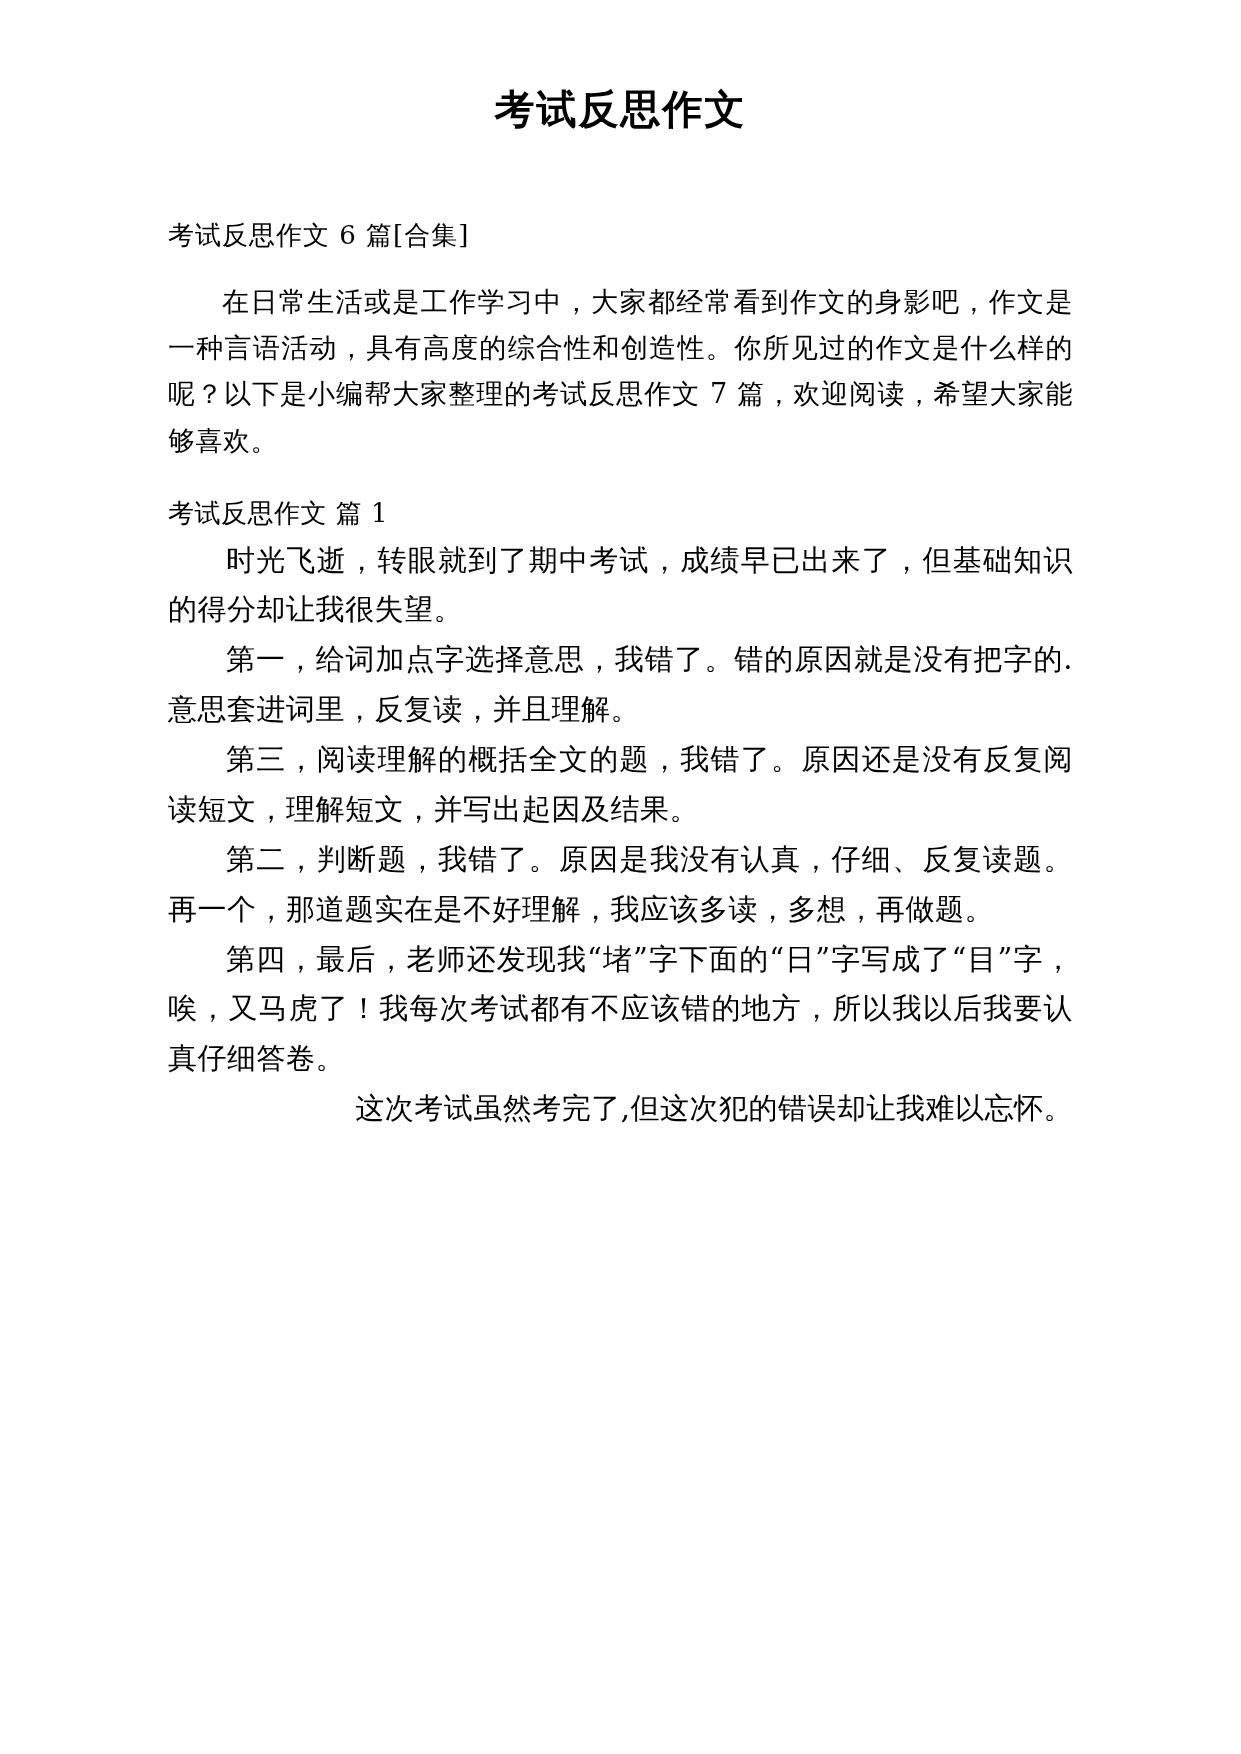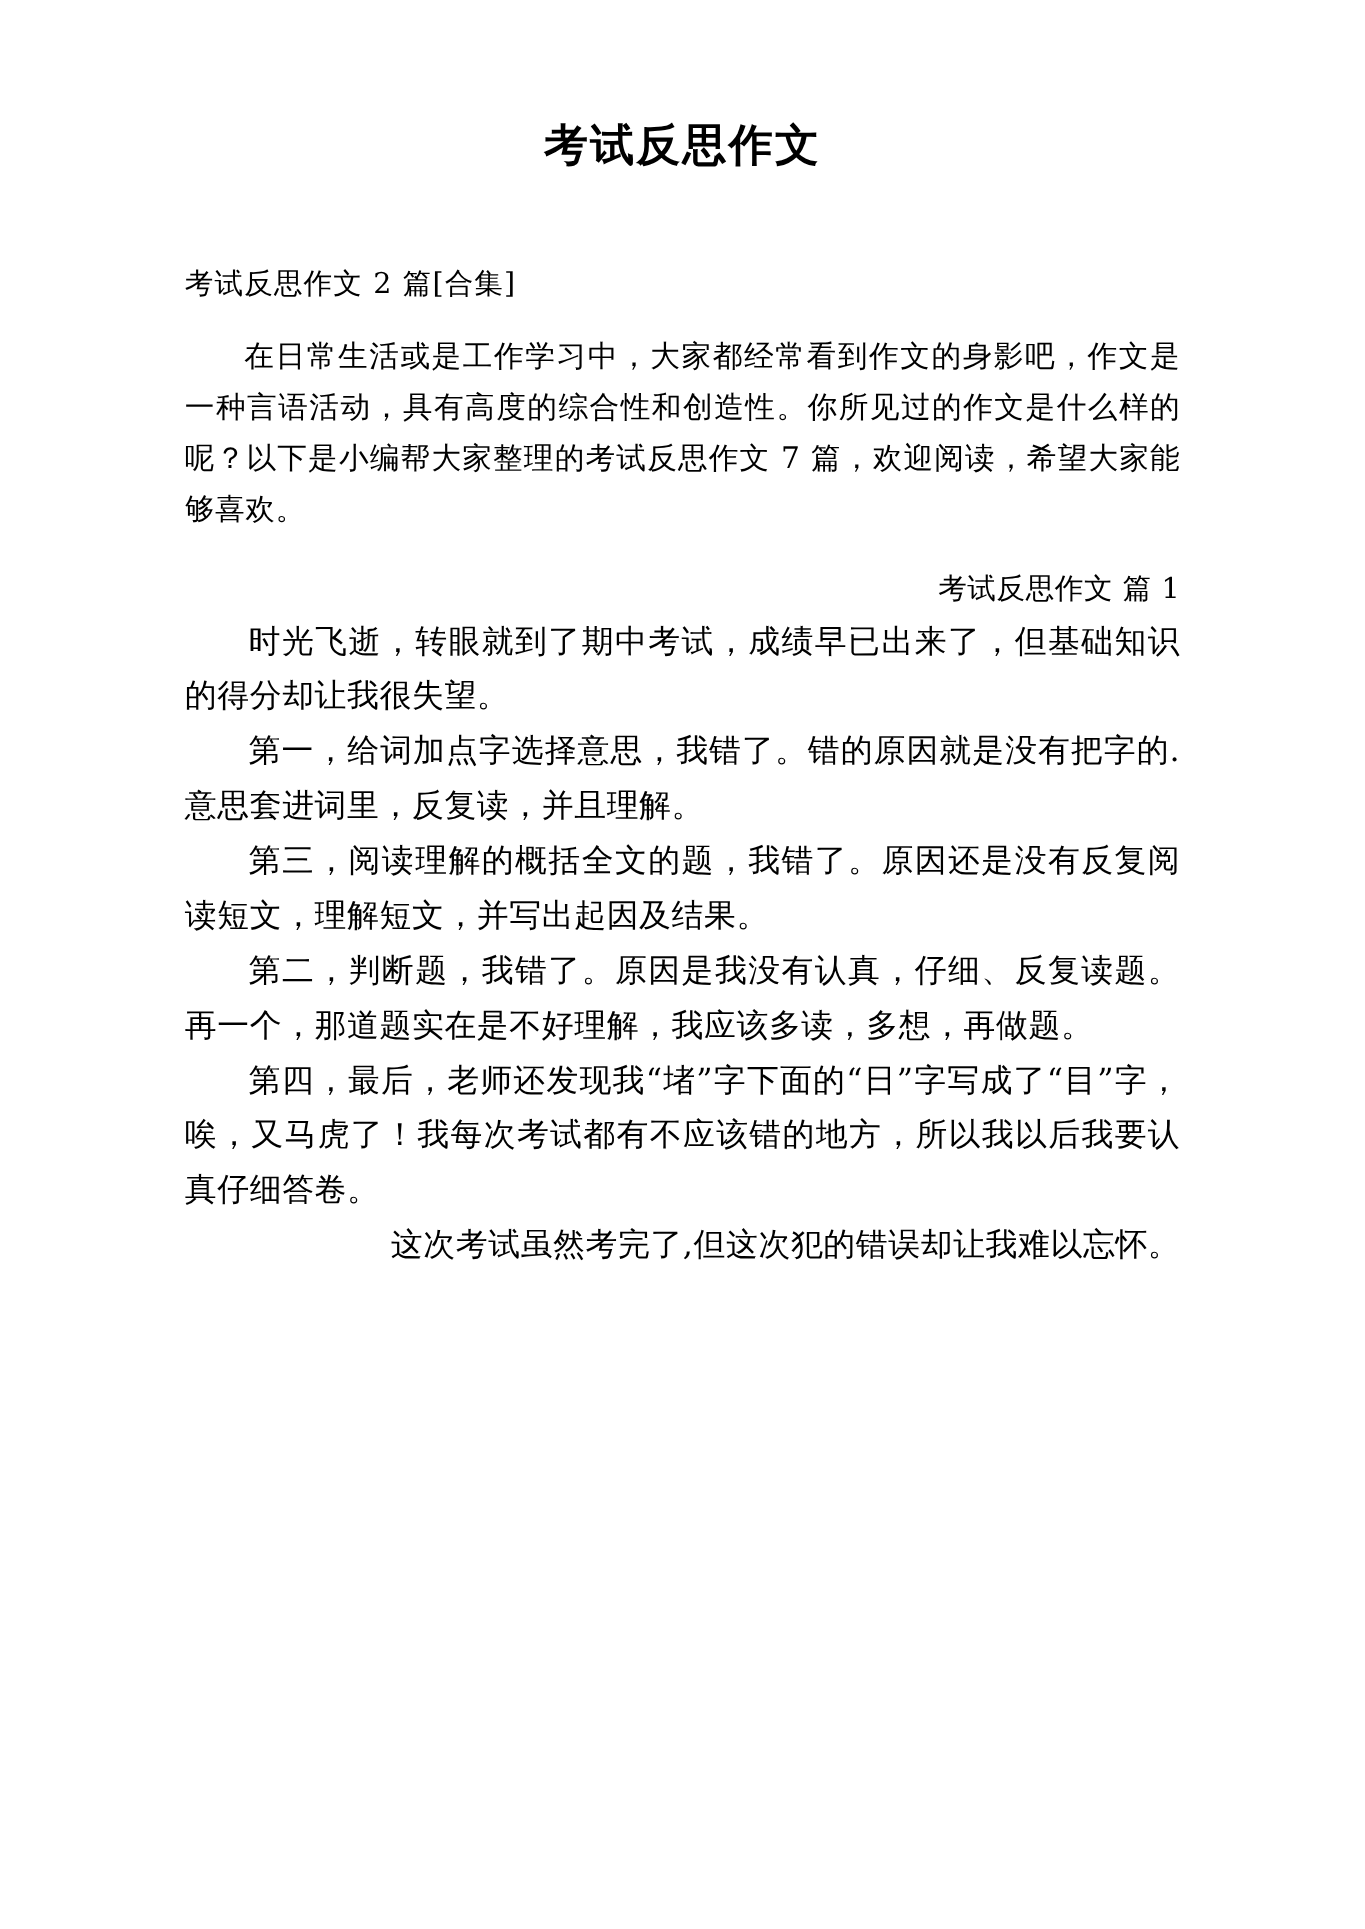--- a/index.html
+++ b/index.html
@@ -11,21 +11,21 @@
     width: 1241px;
     height: 1754px;
     font-family: "DejaVu Serif", "Liberation Serif", serif;
     color: #000000;
     -webkit-font-smoothing: antialiased;
   }
   .page {
     width: 1241px;
     height: 1754px;
     box-sizing: border-box;
-    padding: 88px 168px 60px 168px;
+    padding: 65px 168px 60px 168px;
     position: relative;
   }
   .doc-title {
     text-align: center;
     font-size: 40px;
     font-weight: bold;
     letter-spacing: 2px;
     margin: 16px 0 0 0;
     line-height: 1.4;
     font-family: "DejaVu Sans", "Liberation Sans", sans-serif;
@@ -42,42 +42,41 @@
     line-height: 1.72;
     letter-spacing: 0.5px;
     text-align: justify;
     text-indent: 2em;
   }
   .section-heading {
     font-size: 26px;
     line-height: 1.7;
     letter-spacing: 0.5px;
     margin-top: 6px;
-    text-align: right;
   }
   .para {
     font-size: 29px;
     line-height: 1.72;
     letter-spacing: 0.5px;
     text-align: justify;
     text-indent: 2em;
     margin: 0;
   }
   .para.tight {
     text-align: right;
   }
 </style>
 </head>
 <body>
 
 <div class="page">
 
   <h1 class="doc-title">考试反思作文</h1>
 
-  <div class="subtitle">考试反思作文 2 篇[合集]</div>
+  <div class="subtitle">考试反思作文 6 篇[合集]</div>
 
   <p class="intro">在日常生活或是工作学习中，大家都经常看到作文的身影吧，作文是一种言语活动，具有高度的综合性和创造性。你所见过的作文是什么样的呢？以下是小编帮大家整理的考试反思作文 7 篇，欢迎阅读，希望大家能够喜欢。</p>
 
   <div class="section-heading">考试反思作文  篇 1</div>
 
   <p class="para">时光飞逝，转眼就到了期中考试，成绩早已出来了，但基础知识的得分却让我很失望。</p>
   <p class="para">第一，给词加点字选择意思，我错了。错的原因就是没有把字的.意思套进词里，反复读，并且理解。</p>
   <p class="para">第三，阅读理解的概括全文的题，我错了。原因还是没有反复阅读短文，理解短文，并写出起因及结果。</p>
   <p class="para">第二，判断题，我错了。原因是我没有认真，仔细、反复读题。再一个，那道题实在是不好理解，我应该多读，多想，再做题。</p>
   <p class="para">第四，最后，老师还发现我“堵”字下面的“日”字写成了“目”字，唉，又马虎了！我每次考试都有不应该错的地方，所以我以后我要认真仔细答卷。</p>

